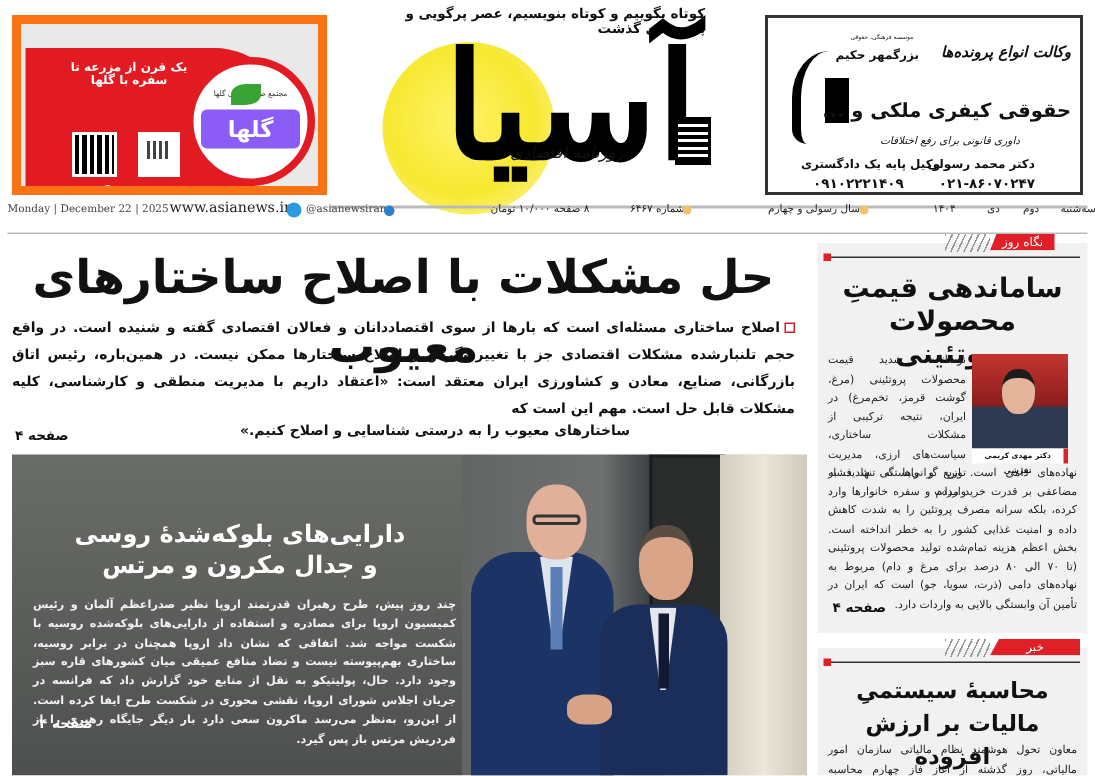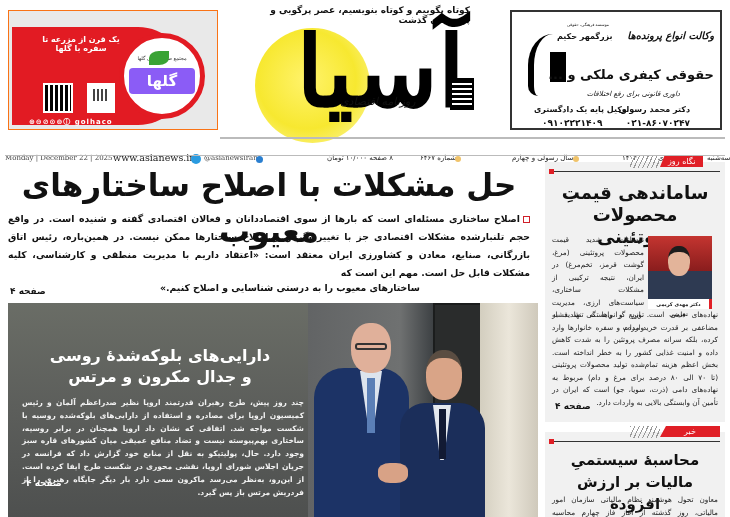--- a/index.html
+++ b/index.html
@@ -1,20 +1,20 @@
 <!DOCTYPE html>
 <html><head>
 <meta charset="utf-8">
 <style>
   * { box-sizing: border-box; margin: 0; padding: 0; }
   body { width: 730px; height: 517px; overflow: hidden; background: #ffffff; font-family: "DejaVu Sans", sans-serif; color: #111; position: relative; }
   .abs { position: absolute; }
 
   
-  .ad-left { left: 8px; top: 10px; width: 210px; height: 120px; border: 1px solid #f97316; background: #e9e9e9; overflow: hidden; }
+  .ad-left { left: 8px; top: 10px; width: 210px; height: 120px; border: 6px solid #f97316; background: #e9e9e9; overflow: hidden; }
   .ad-left .red { position: absolute; left: 3px; top: 16px; width: 175px; height: 98px; background: #e21b23; border-radius: 0 50px 50px 0; }
   .ad-left .circle { position: absolute; left: 110px; top: 22px; width: 86px; height: 86px; border-radius: 50%; background: #fff; border: 5px solid #e21b23; }
   .ad-left .brand { position: absolute; left: 120px; top: 57px; width: 66px; height: 26px; background: #8b5cf6; color: #fff; font-weight: bold; font-size: 15px; text-align: center; line-height: 26px; border-radius: 4px; direction: rtl; }
   .ad-left .leaf { position: absolute; left: 140px; top: 40px; width: 20px; height: 14px; background: #3aa335; border-radius: 50% 0; }
   .ad-left .slogan { position: absolute; left: 22px; top: 24px; width: 100px; color: #fff; font-size: 8px; font-weight: bold; direction: rtl; text-align: center; }
   .ad-left .sub { position: absolute; left: 118px; top: 44px; width: 70px; font-size: 5px; direction: rtl; text-align: center; color: #333; }
   .ad-left .qr { position: absolute; left: 34px; top: 72px; width: 30px; height: 30px; background: repeating-linear-gradient(90deg,#000 0 3px,#fff 3px 5px), #fff; border: 2px solid #fff; }
   .ad-left .unesco { position: absolute; left: 78px; top: 72px; width: 28px; height: 30px; background: #fff; }
   .ad-left .unesco::after { content: ""; position: absolute; left: 6px; top: 6px; width: 16px; height: 12px; background: repeating-linear-gradient(90deg,#444 0 2px,#fff 2px 4px); }
   .ad-left .social { position: absolute; left: 20px; top: 106px; color: #fff; font-size: 7px; font-weight: bold; letter-spacing: 1px; }
@@ -35,21 +35,21 @@
   .ad-right .emblem::after { content: ""; position: absolute; left: 16px; top: 18px; width: 16px; height: 30px; background: #000; }
   .ad-right .l2 { position: absolute; right: 6px; top: 55px; font-size: 13px; font-weight: bold; }
   .ad-right .l3 { position: absolute; right: 40px; top: 78px; font-size: 7px; font-style: italic; }
   .ad-right .name { position: absolute; right: 30px; top: 93px; font-size: 8px; font-weight: bold; }
   .ad-right .role { position: absolute; left: 22px; top: 93px; font-size: 8px; font-weight: bold; }
   .ad-right .ph1 { position: absolute; right: 30px; top: 106px; font-size: 9px; font-weight: bold; direction: ltr; }
   .ad-right .ph2 { position: absolute; left: 30px; top: 106px; font-size: 9px; font-weight: bold; direction: ltr; }
 
   
   .rule-top { left: 220px; top: 137px; width: 505px; height: 2px; background: #bbb; }
-  .infobar { left: 5px; top: 152px; width: 720px; height: 14px; font-size: 7px; color: #222; }
+  .infobar { left: 5px; top: 133px; width: 720px; height: 14px; font-size: 7px; color: #222; }
   .infobar .date-en { position: absolute; left: 0; top: 2px; font-family: "DejaVu Serif", serif; font-size: 7px; color: #444; }
   .infobar .site { position: absolute; left: 108px; top: 0; font-family: "DejaVu Serif", serif; font-size: 9.5px; color: #222; }
   .infobar .tg { position: absolute; left: 186px; top: 2px; width: 10px; height: 10px; border-radius: 50%; background: #2a9be0; }
   .infobar .handle { position: absolute; left: 199px; top: 2px; font-family: "DejaVu Serif", serif; font-size: 7px; color: #444; }
   .infobar .verified { position: absolute; left: 251px; top: 4px; width: 7px; height: 7px; border-radius: 50%; background: #2a7fd0; }
   .infobar .rtl { direction: rtl; position: absolute; top: 2px; margin-left: 12px; }
   .dot { display: inline-block; width: 6px; height: 6px; border-radius: 50%; background: #f0c36a; vertical-align: middle; }
   .rule-bot { left: 5px; top: 155px; width: 720px; height: 1px; background: #bbb; }
 
   

